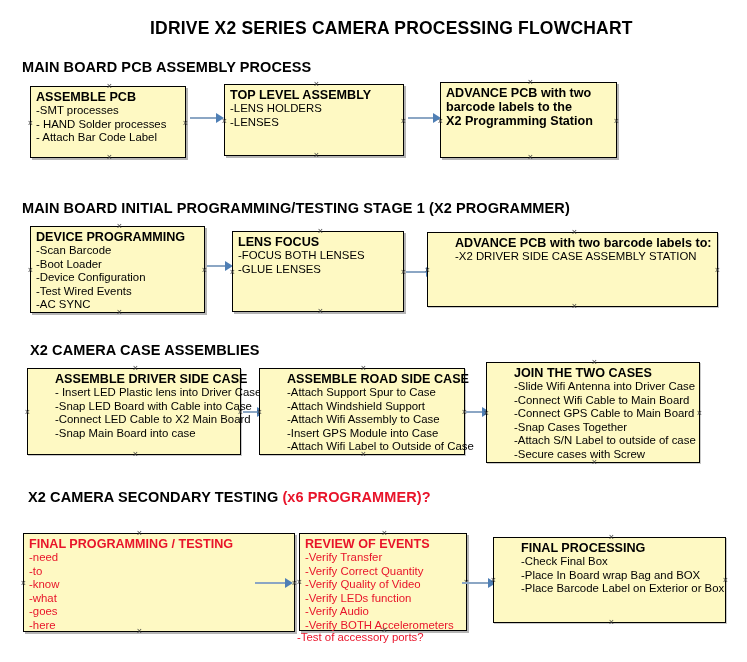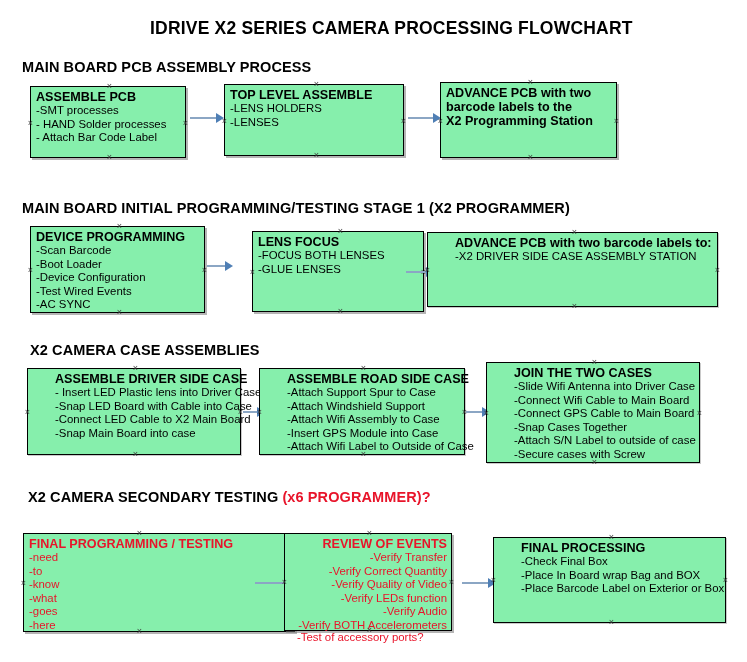--- a/index.html
+++ b/index.html
@@ -31,21 +31,21 @@
     font-size:14.5px;
     color:#000000;
     white-space:nowrap;
     letter-spacing:0.1px;
   }
   .section-heading .accent{color:#e8142a;}
 
   
   .node{
     position:absolute;
-    background:#86efac;
+    background:#fef9c3;
     border:1.2px solid #000000;
     box-sizing:border-box;
     box-shadow:2px 2px 0 rgba(120,120,120,0.55);
     padding:3px 4px 2px 5px;
     overflow:visible;
   }
   .node.thin{box-shadow:1px 1px 0 rgba(150,150,150,0.5);padding-left:27px;}
   .node-title{
     font-weight:bold;
     font-size:12.6px;
@@ -117,21 +117,21 @@
     <div class="handle" style="left:-4px;top:33px;"></div>
     <div class="handle" style="right:-4px;top:33px;"></div>
   </div>
 
   <div class="connector" style="left:190px;top:113px;width:34px;">
     <div class="shaft"></div>
     <div class="head"></div>
   </div>
 
   <div class="node" style="left:224px;top:84px;width:180px;height:72px;">
-    <div class="node-title">TOP LEVEL ASSEMBLE</div>
+    <div class="node-title">TOP LEVEL ASSEMBLY</div>
     <div class="node-line">-LENS HOLDERS</div>
     <div class="node-line">-LENSES</div>
     <div class="handle" style="left:88px;top:-4px;"></div>
     <div class="handle" style="left:88px;bottom:-4px;"></div>
     <div class="handle" style="left:-4px;top:33px;"></div>
     <div class="handle" style="right:-4px;top:33px;"></div>
   </div>
 
   <div class="connector" style="left:408px;top:113px;width:33px;">
     <div class="shaft"></div>
@@ -161,21 +161,21 @@
     <div class="handle" style="left:85px;bottom:-4px;"></div>
     <div class="handle" style="left:-4px;top:40px;"></div>
     <div class="handle" style="right:-4px;top:40px;"></div>
   </div>
 
   <div class="connector" style="left:207px;top:261px;width:26px;">
     <div class="shaft"></div>
     <div class="head"></div>
   </div>
 
-  <div class="node" style="left:232px;top:231px;width:172px;height:81px;margin-left:20px;">
+  <div class="node" style="left:232px;top:231px;width:172px;height:81px;">
     <div class="node-title">LENS FOCUS</div>
     <div class="node-line">-FOCUS BOTH LENSES</div>
     <div class="node-line">-GLUE LENSES</div>
     <div class="handle" style="left:84px;top:-4px;"></div>
     <div class="handle" style="left:84px;bottom:-4px;"></div>
     <div class="handle" style="left:-4px;top:37px;"></div>
     <div class="handle" style="right:-4px;top:37px;"></div>
   </div>
 
   <div class="connector" style="left:406px;top:267px;width:28px;">
@@ -259,21 +259,21 @@
     <div class="handle" style="left:112px;bottom:-4px;"></div>
     <div class="handle" style="left:-4px;top:46px;"></div>
     <div class="handle" style="right:-4px;top:46px;"></div>
   </div>
 
   <div class="connector" style="left:255px;top:578px;width:38px;">
     <div class="shaft"></div>
     <div class="head"></div>
   </div>
 
-  <div class="node red" style="left:284px;top:533px;width:168px;height:98px;text-align:right;">
+  <div class="node red" style="left:299px;top:533px;width:168px;height:98px;">
     <div class="node-title">REVIEW OF EVENTS</div>
     <div class="node-line">-Verify Transfer</div>
     <div class="node-line">-Verify Correct Quantity</div>
     <div class="node-line">-Verify Quality of Video</div>
     <div class="node-line">-Verify LEDs function</div>
     <div class="node-line">-Verify Audio</div>
     <div class="node-line">-Verify BOTH Accelerometers</div>
     <div class="handle" style="left:81px;top:-4px;"></div>
     <div class="handle" style="left:81px;bottom:-4px;"></div>
     <div class="handle" style="left:-4px;top:45px;"></div>

